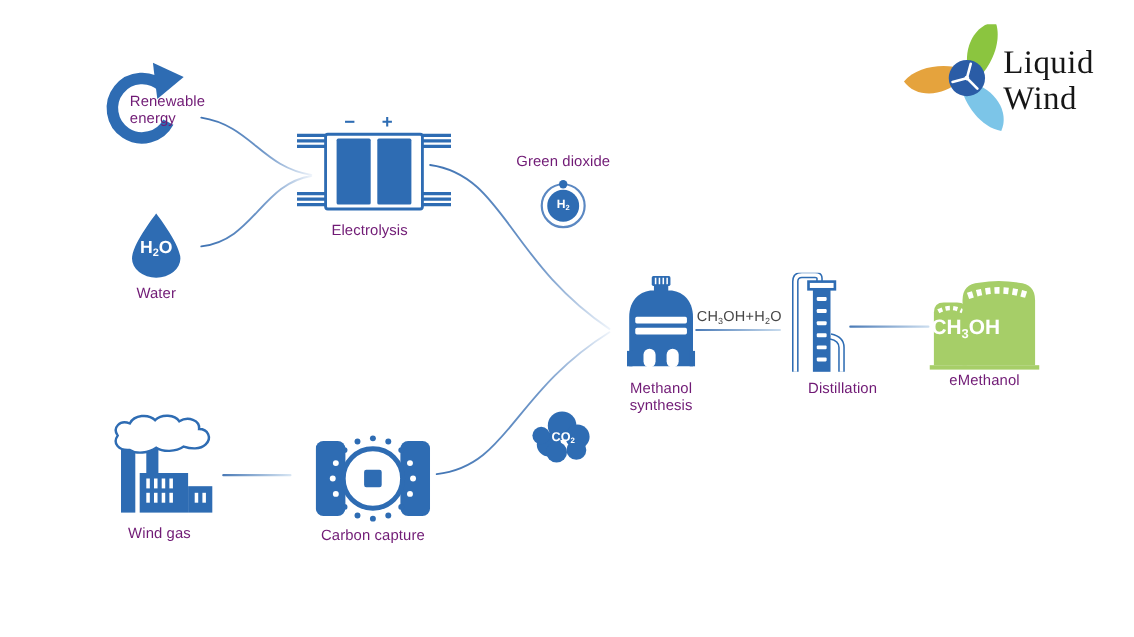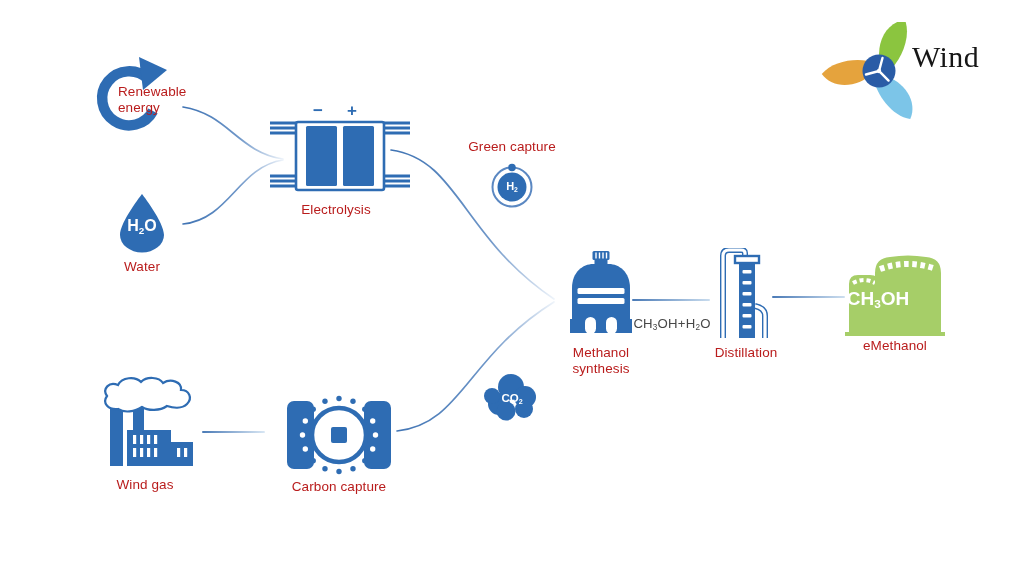--- a/index.html
+++ b/index.html
@@ -2,28 +2,28 @@
 <html><head>
 <meta charset="utf-8">
 <style>
   html,body{margin:0;padding:0;background:#ffffff;}
   .canvas{
     position:relative;width:1031px;height:579px;background:#ffffff;overflow:hidden;
     font-family:"Liberation Sans","DejaVu Sans",sans-serif;
   }
   .abs{position:absolute;}
   .label{
-    position:absolute;font-size:13.5px;line-height:16px;color:#b91c1c;
+    position:absolute;font-size:13.5px;line-height:16px;color:#701a75;
     text-align:center;letter-spacing:.1px;white-space:nowrap;
   }
   .label.left{text-align:left;}
   .formula{position:absolute;text-align:center;white-space:nowrap;}
   .formula .sub{font-size:.62em;vertical-align:-0.28em;}
   .formula.on-icon{color:#ffffff;font-weight:bold;}
-  .stream-label{font-size:13.2px;color:#474747;letter-spacing:.2px;margin-top:36px;}
+  .stream-label{font-size:13.2px;color:#474747;letter-spacing:.2px;}
   .logo-text{
     position:absolute;font-family:"Liberation Serif","DejaVu Serif",serif;
     font-size:30px;line-height:33px;color:#161616;letter-spacing:.4px;
   }
   svg{display:block;}
 </style>
 </head>
 <body>
 
 <div class="canvas">
@@ -85,21 +85,21 @@
       <path d="M118,27 H144 M118,32 H144 M118,37 H144 M118,80 H144 M118,85 H144 M118,90 H144"></path>
     </g>
     <rect x="30" y="26" width="88" height="68" rx="2" fill="#ffffff" stroke="#2e6cb3" stroke-width="2.6"></rect>
     <rect x="40" y="30" width="31" height="60" rx="1.5" fill="#2e6cb3"></rect>
     <rect x="77" y="30" width="31" height="60" rx="1.5" fill="#2e6cb3"></rect>
     <text x="52" y="20" text-anchor="middle" font-size="17" font-weight="bold" fill="#2e6cb3">−</text>
     <text x="86" y="20" text-anchor="middle" font-size="17" font-weight="bold" fill="#2e6cb3">+</text>
   </svg>
   <div class="label" style="left:276px;top:202px;width:120px">Electrolysis</div>
 
-  <div class="label" style="left:452px;top:139px;width:120px">Green capture</div>
+  <div class="label" style="left:452px;top:139px;width:120px">Green dioxide</div>
   <svg class="abs" style="left:488px;top:160px" width="48" height="52" viewBox="0 0 48 52">
     <circle cx="24" cy="27" r="19.5" fill="none" stroke="#5b88c2" stroke-width="2"></circle>
     <circle cx="24" cy="7.5" r="3.8" fill="#2e6cb3"></circle>
     <circle cx="24" cy="27" r="14.5" fill="#2e6cb3"></circle>
   </svg>
   <div class="formula on-icon" style="left:488px;top:180px;width:48px;font-size:11px"><span>H</span><span class="sub">2</span></div>
 
   <svg class="abs" style="left:570px;top:251px" width="62" height="86" viewBox="0 0 62 86">
     <rect x="22.5" y="0" width="17" height="9" rx="1.5" fill="#2e6cb3"></rect>
     <g stroke="#ffffff" stroke-width="1.4">
@@ -133,21 +133,21 @@
     <rect x="17" y="8" width="24" height="7" fill="#ffffff" stroke="#2e6cb3" stroke-width="2.4"></rect>
     <g fill="#ffffff">
       <rect x="24.5" y="22" width="9" height="3.6" rx="1"></rect>
         <rect x="24.5" y="33" width="9" height="3.6" rx="1"></rect>
       <rect x="24.5" y="44" width="9" height="3.6" rx="1"></rect>
         <rect x="24.5" y="55" width="9" height="3.6" rx="1"></rect>
       <rect x="24.5" y="66" width="9" height="3.6" rx="1"></rect>
         <rect x="24.5" y="77" width="9" height="3.6" rx="1"></rect>
     </g>
   </svg>
-  <div class="label" style="left:686px;top:345px;width:120px">Distillation</div>
+  <div class="label" style="left:706px;top:345px;width:120px">Distillation</div>
 
   <svg class="abs" style="left:845px;top:246px" width="100" height="92" viewBox="0 0 100 92">
     <path d="M4,86 L4,38 Q4,29 13,29 L25,29 Q34,29 34,38 L34,86 Z" fill="#a6ce68"></path>
     <path d="M8,37 Q19,31 30,37" fill="none" stroke="#ffffff" stroke-width="4" stroke-dasharray="4,3"></path>
     <path d="M30,86 L30,27 Q30,12 45,11 Q63,8 81,11 Q96,12 96,27 L96,86 Z" fill="#a6ce68"></path>
     <path d="M35,23 Q63,13 91,23" fill="none" stroke="#ffffff" stroke-width="6" stroke-dasharray="4.6,3.6"></path>
     <rect x="0" y="86" width="100" height="4" fill="#a6ce68"></rect>
   </svg>
   <div class="formula on-icon" style="left:845px;top:288px;width:66px;font-size:19px"><span>CH</span><span class="sub">3</span><span>OH</span></div>
   <div class="label" style="left:835px;top:338px;width:120px">eMethanol</div>
@@ -221,16 +221,17 @@
       <circle cx="0" cy="0" r="16.5" fill="#2a5ca6"></circle>
       <g stroke="#ffffff" stroke-width="2.4" stroke-linecap="round">
         <line transform="rotate(15)" x1="0" y1="-2" x2="0" y2="-13.5"></line>
         <line transform="rotate(135)" x1="0" y1="-2" x2="0" y2="-13.5"></line>
         <line transform="rotate(255)" x1="0" y1="-2" x2="0" y2="-13.5"></line>
       </g>
       <circle cx="0" cy="0" r="2.2" fill="#ffffff"></circle>
     </g>
   </svg>
   <div class="logo-text" style="left:912px;top:40px">
+    <div>Liquid</div>
     <div>Wind</div>
   </div>
 
 </div>
 
 </body></html>

